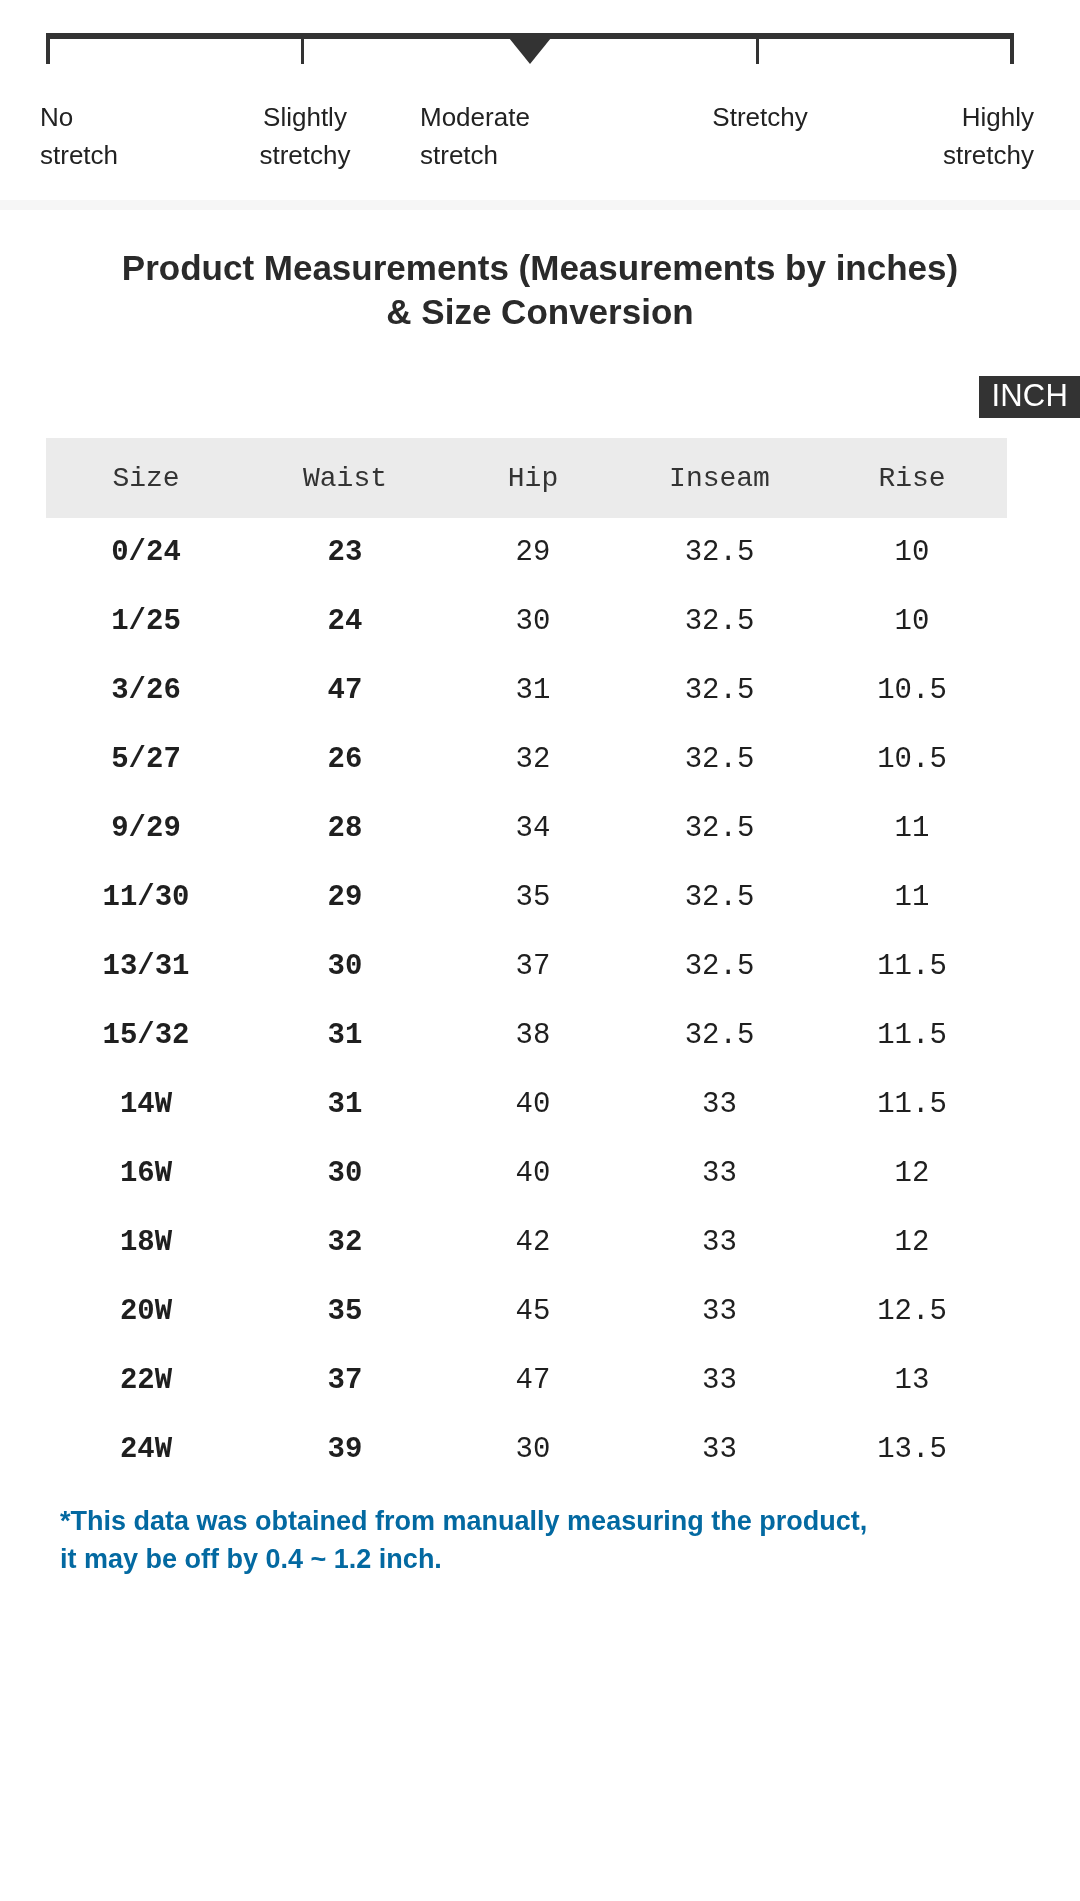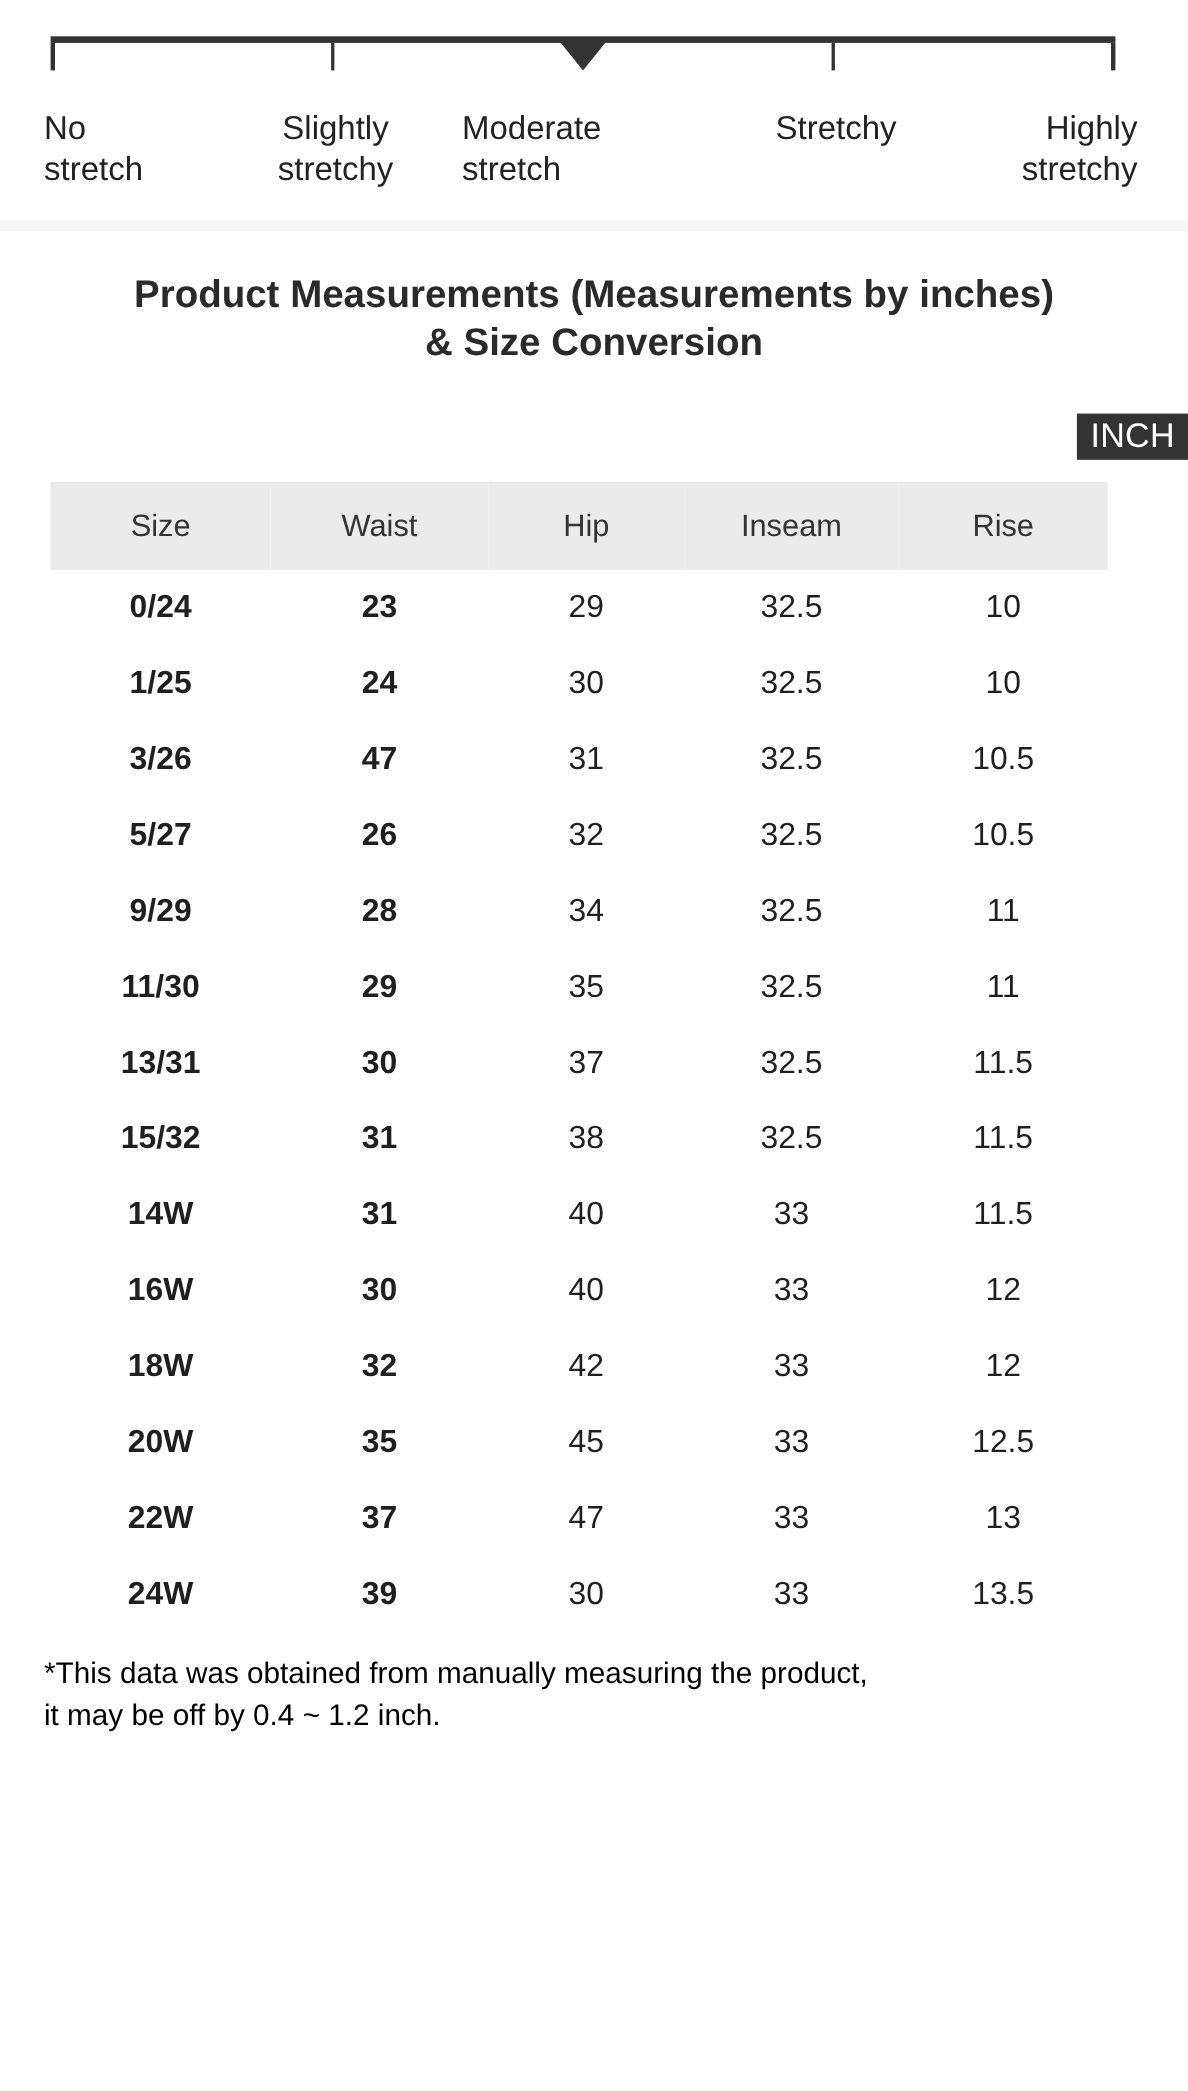--- a/index.html
+++ b/index.html
@@ -63,21 +63,21 @@
 
   .scale-labels {
     position: absolute;
     left: 0;
     top: 98px;
     width: 1080px;
     height: 80px;
   }
   .scale-label {
     position: absolute;
-    font-size: 30px;
+    font-size: 26px;
     line-height: 38px;
     color: #222222;
     white-space: pre-line;
   }
   .scale-label.l0 { left: 40px;  top: 0; text-align: left; width: 180px; }
   .scale-label.l1 { left: 190px; top: 0; text-align: center; width: 230px; }
   .scale-label.l2 { left: 420px; top: 0; text-align: left; width: 220px; }
   .scale-label.l3 { left: 650px; top: 0; text-align: center; width: 220px; }
   .scale-label.l4 { left: 860px; top: 0; text-align: right; width: 174px; }
 
@@ -116,20 +116,21 @@
     letter-spacing: 0.2px;
   }
 
   
   .size-table {
     margin-top: 20px;
     margin-left: 46px;
     width: 961px;
     border-collapse: collapse;
     table-layout: fixed;
+    font-family: Liberation Mono, monospace;
   }
   .size-table th {
     background: #ebebeb;
     font-size: 28px;
     font-weight: 400;
     color: #333333;
     height: 80px;
     text-align: center;
     vertical-align: middle;
     padding: 0;
@@ -149,26 +150,27 @@
   }
   .col-size   { width: 200px; }
   .col-waist  { width: 198px; }
   .col-hip    { width: 178px; }
   .col-inseam { width: 195px; }
   .col-rise   { width: 190px; }
 
   
   .footnote {
     margin-top: 18px;
-    padding-left: 40px;
+    padding-left: 60px;
     padding-right: 40px;
     font-size: 27px;
     line-height: 38px;
-    color: #000000;
+    color: #0369a1;
     white-space: pre-line;
+    font-weight: bold;
   }
 </style>
 </head>
 <body>
 
 <div class="stretch-section">
   <div class="stretch-scale">
     <div class="scale-bar"></div>
     <div class="scale-tick t0"></div>
     <div class="scale-tick t1"></div>

